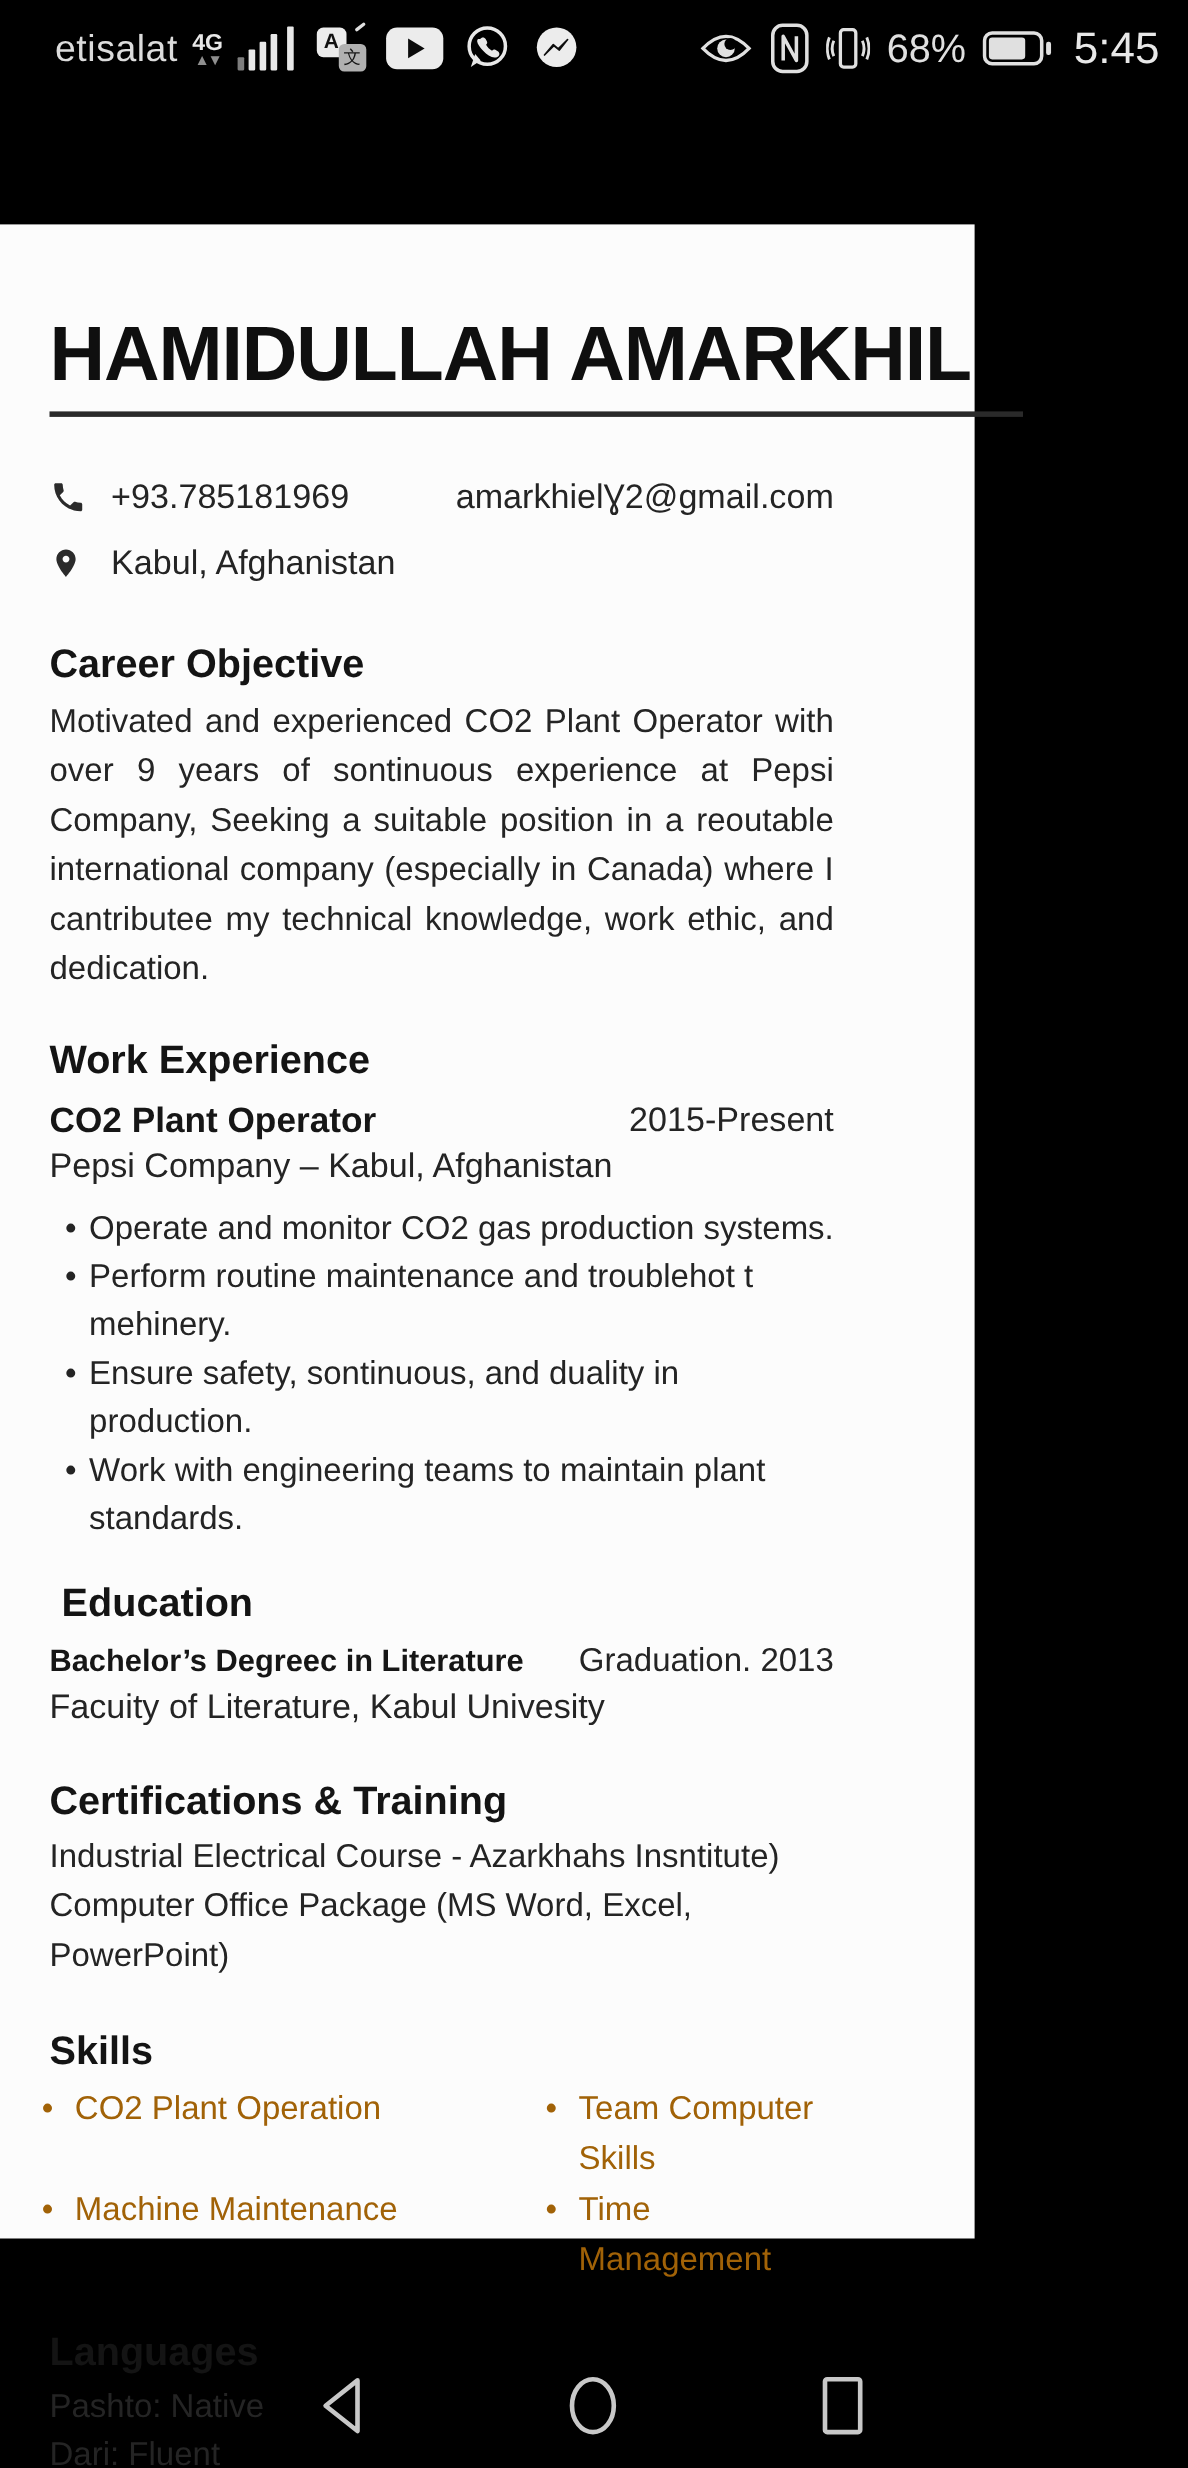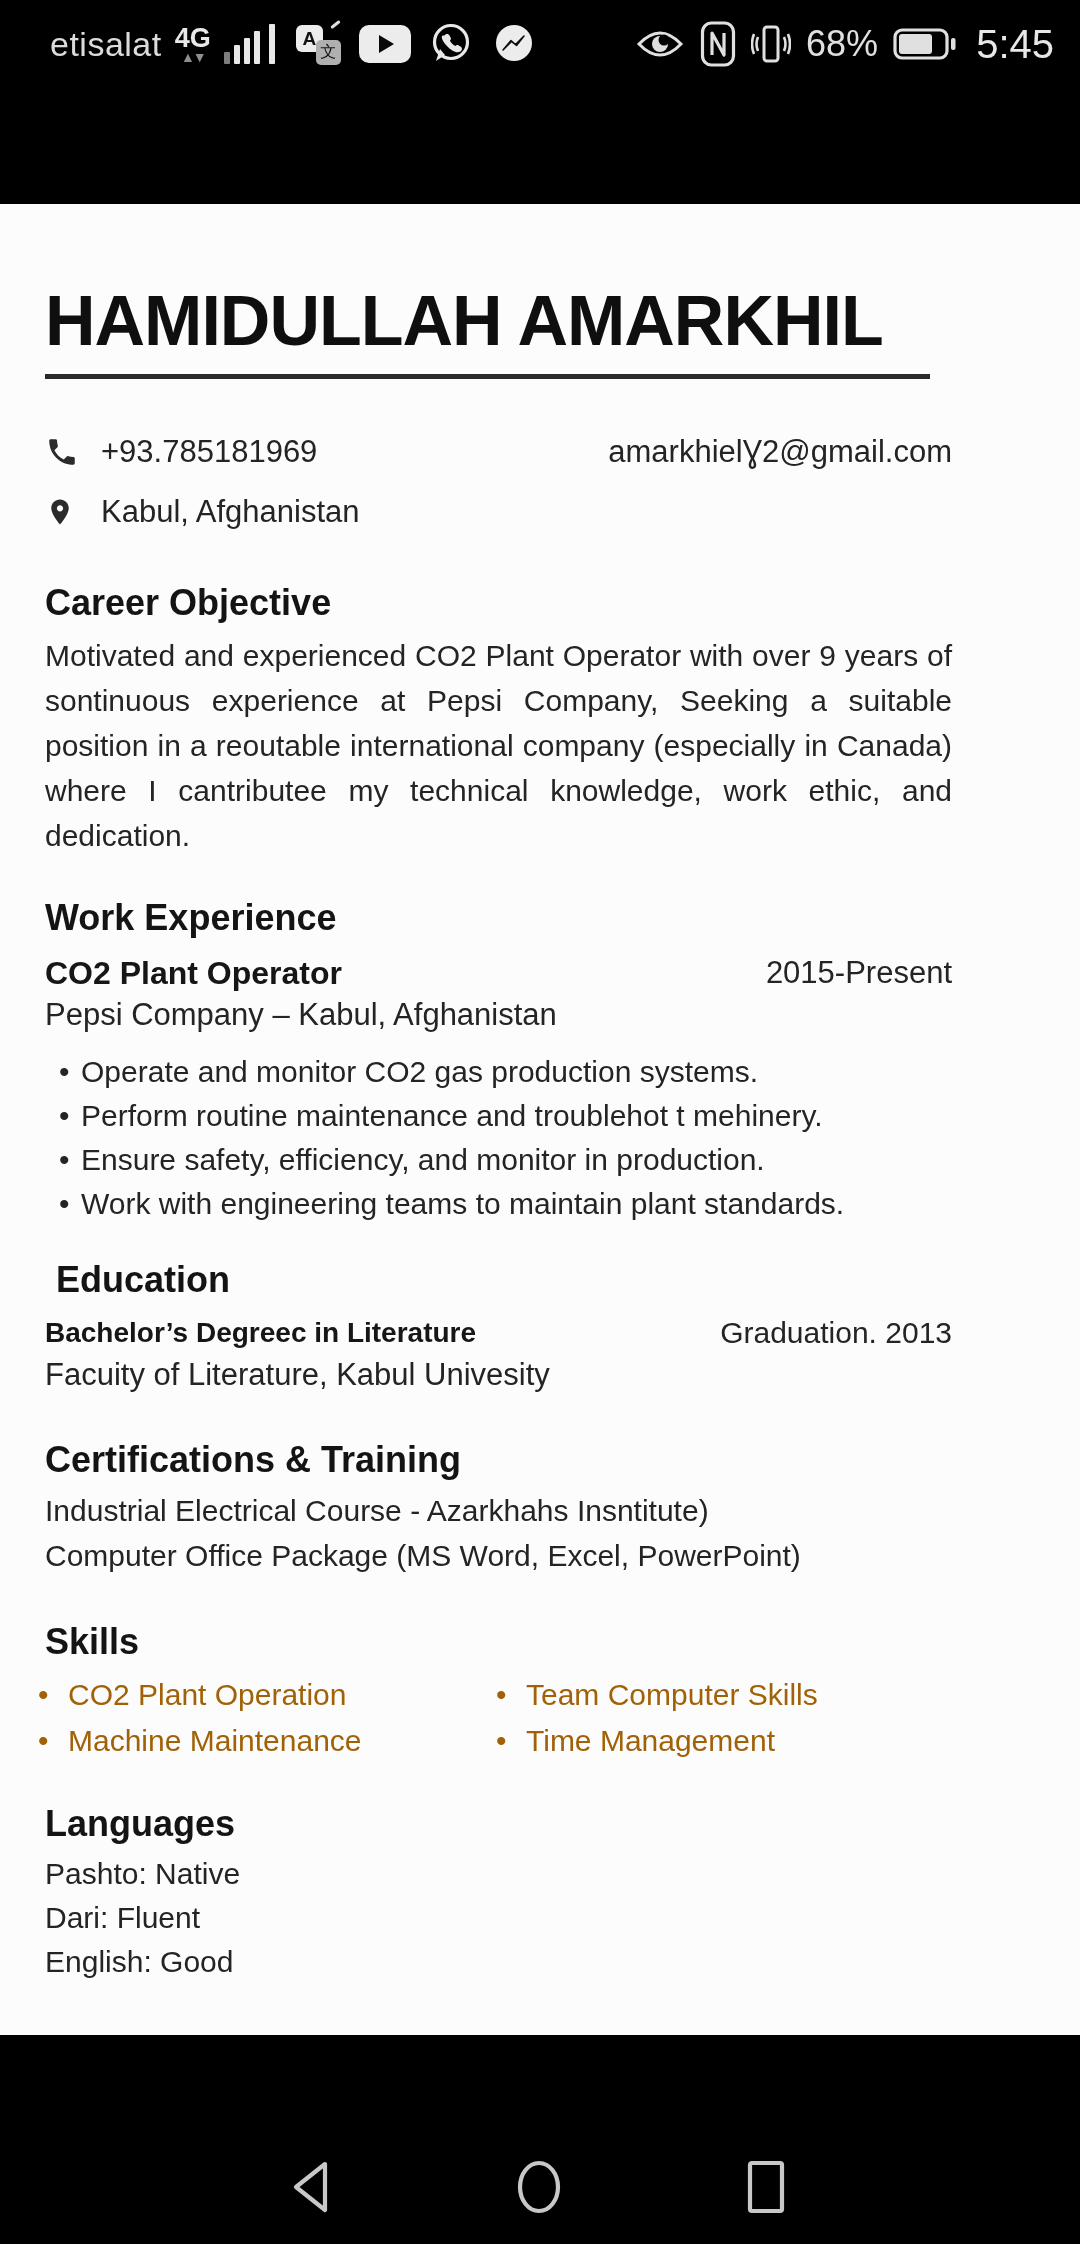--- a/index.html
+++ b/index.html
@@ -9,42 +9,42 @@
   }
   
   .status-bar{
     position:absolute;top:0;left:10px;right:0;height:80px;
     display:flex;justify-content:space-between;align-items:center;
     padding:8px 26px 0 40px;box-sizing:border-box;
   }
   .sb-left{display:flex;align-items:center;gap:13px;}
   .carrier{font-size:34px;color:#dcdcdc;letter-spacing:.5px;}
   .net{display:flex;flex-direction:column;align-items:center;line-height:1;margin-left:0;}
-  .net-4g{font-size:27px;font-weight:bold;color:#e8e8e8;text-align:center;}
+  .net-4g{font-size:21px;font-weight:bold;color:#e8e8e8;text-align:center;}
   .net-arrows{font-size:14px;color:#8f8f8f;margin-top:-2px;letter-spacing:-2px;}
   .signal{display:flex;align-items:flex-end;gap:4px;height:40px;}
   .signal .b{width:6px;background:#e8e8e8;border-radius:1px;}
   .b1{height:12px;background:#7d7d7d !important;}
   .b2{height:19px;}.b3{height:26px;}.b4{height:33px;}
   .b5{height:40px;margin-left:5px;}
   .sb-apps{display:flex;align-items:center;gap:17px;margin-left:8px;}
   .translate-icon{position:relative;width:46px;height:44px;}
   .t-a{position:absolute;left:0;top:3px;width:27px;height:27px;background:#ececec;border-radius:6px;
        color:#111;font-weight:bold;font-size:19px;display:flex;align-items:center;justify-content:center;}
   .t-wen{position:absolute;right:1px;bottom:1px;width:25px;height:25px;background:#b0b0b0;border-radius:5px;
        color:#141414;font-size:16px;display:flex;align-items:center;justify-content:center;}
   .t-pen{position:absolute;right:1px;top:1px;width:11px;height:3px;background:#e0e0e0;transform:rotate(-38deg);border-radius:2px;}
   .youtube-icon{width:52px;height:38px;background:#ececec;border-radius:10px;display:flex;align-items:center;justify-content:center;}
   .yt-tri{width:0;height:0;border-left:15px solid #0a0a0a;border-top:9px solid transparent;border-bottom:9px solid transparent;margin-left:3px;}
   .sb-right{display:flex;align-items:center;gap:15px;}
   .pct{font-size:36px;color:#e0e0e0;}
   .clock{font-size:40px;color:#e8e8e8;margin-left:4px;}
   
   .document{
-    position:absolute;top:204px;left:0;width:1080px;height:1831px;background:#fcfcfc;
+    position:absolute;top:204px;left:0;width:886px;height:1831px;background:#fcfcfc;
     color:#202020;padding:80px 128px 0 45px;box-sizing:border-box;
   }
   .name{margin:0;font-size:70px;font-weight:700;color:#0f0f0f;line-height:74px;white-space:nowrap;letter-spacing:-1px;}
   .rule{margin-top:16px;width:885px;height:5px;background:#2a2a2a;}
   .contact{margin-top:50px;}
   .contact-row{display:flex;align-items:center;height:46px;}
   .contact-row + .contact-row{margin-top:14px;}
   .c-icon{width:34px;height:36px;margin-right:22px;flex:0 0 auto;display:flex;align-items:center;}
   .c-text{font-size:31px;color:#242424;}
   .c-fill{flex:1;}
@@ -183,21 +183,21 @@
     <div class="b-row">
         <span class="b-dot"></span>
         <span>Operate and monitor CO2 gas production systems.</span>
       </div>
     <div class="b-row">
         <span class="b-dot"></span>
         <span>Perform routine maintenance and troublehot t mehinery.</span>
       </div>
     <div class="b-row">
         <span class="b-dot"></span>
-        <span>Ensure safety, efficiency, and monitor in production.</span>
+        <span>Ensure safety, sontinuous, and duality in production.</span>
       </div>
     <div class="b-row">
         <span class="b-dot"></span>
         <span>Work with engineering teams to maintain plant standards.</span>
       </div>
   </div>
 
   <h2 class="sec-heading edu-h">Education</h2>
   <div class="degree-row">
     <span class="degree">Bachelor’s Degreec in Literature</span>

